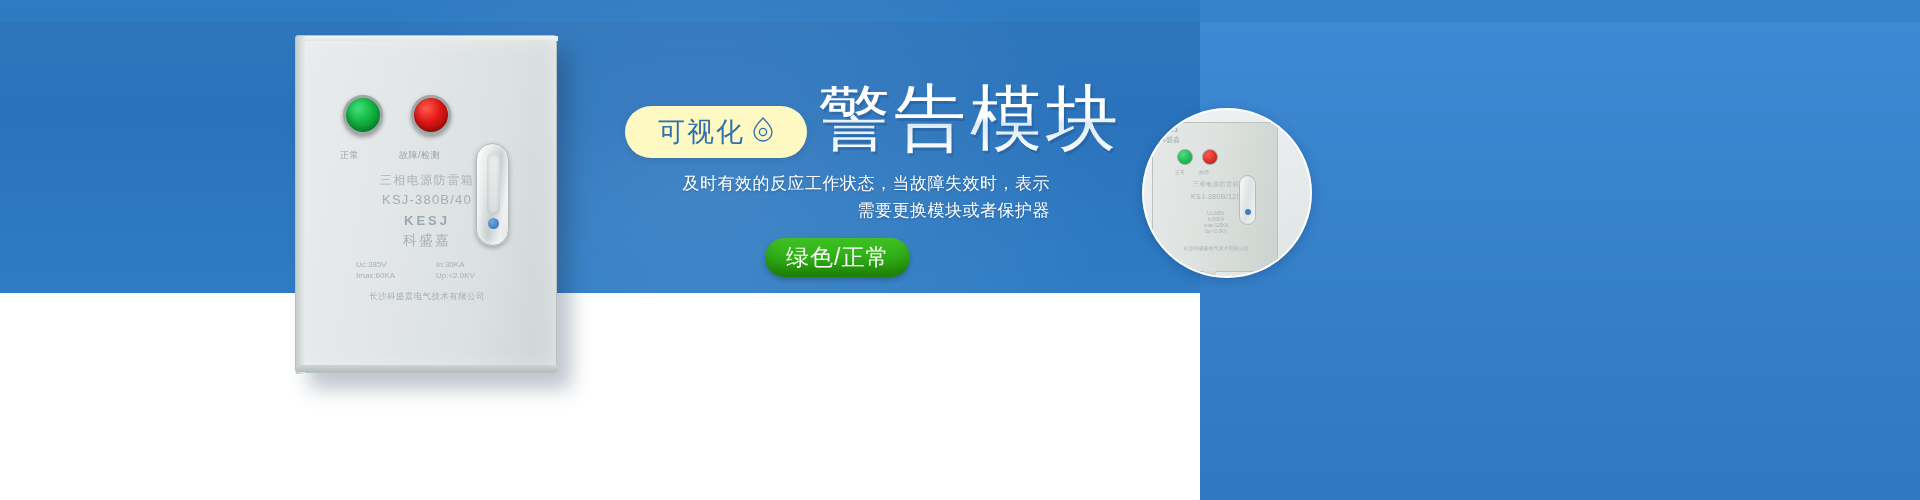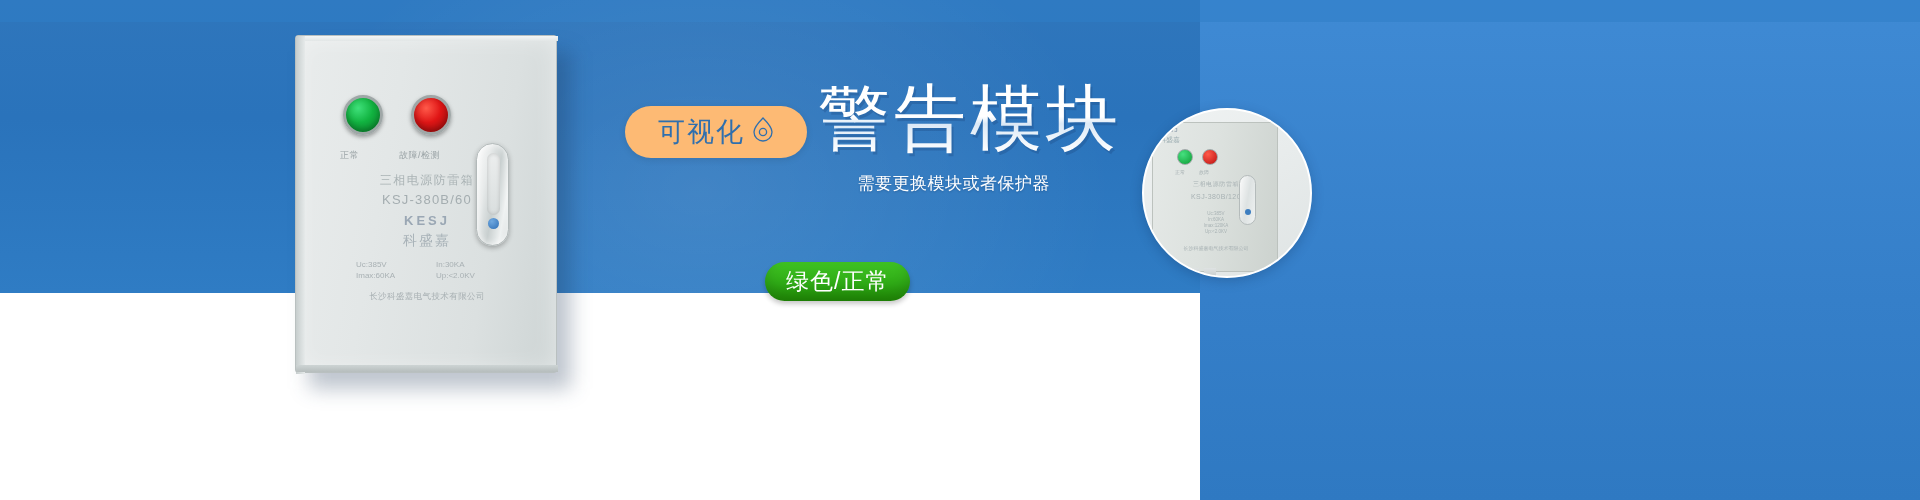--- a/index.html
+++ b/index.html
@@ -104,21 +104,21 @@
     box-shadow:inset 0 0 4px rgba(0,0,0,.18);
   }
   .handle-dot {
     position:absolute; left:11px; top:74px; width:11px; height:11px; border-radius:50%;
     background:radial-gradient(circle at 35% 30%, #6fa8e0, #2f6fb5);
   }
 
   
   .pill {
     position:absolute; left:625px; top:106px; width:182px; height:52px;
-    background:#fdba74; border-radius:26px;
+    background:#fef9c3; border-radius:26px;
     display:flex; align-items:center; justify-content:center; gap:7px;
     box-shadow:0 2px 7px rgba(0,0,0,.10);
   }
   .pill-text { font-size:27px; color:#2f6fae; letter-spacing:2px; line-height:1; }
   .pill-icon { display:block; }
 
   .headline {
     position:absolute; left:818px; top:82px;
     font-size:72px; font-weight:normal; letter-spacing:4px; line-height:1;
     background:linear-gradient(180deg,#ffffff 0%,#ffffff 48%,#dce9f6 58%,#ffffff 100%);
@@ -127,21 +127,21 @@
     filter:drop-shadow(2px 3px 0 rgba(25,70,125,.30));
     white-space:nowrap;
   }
 
   .subtitle {
     position:absolute; left:560px; top:170px; width:490px;
     text-align:right; color:#ffffff; font-size:17px; line-height:27px;
     letter-spacing:.5px; text-shadow:0 1px 2px rgba(20,55,100,.35);
   }
 
-  .badges { position:absolute; left:765px; top:262px; display:flex; gap:24px; }
+  .badges { position:absolute; left:765px; top:238px; display:flex; gap:24px; }
   .badge {
     padding:8px 21px; border-radius:21px; color:#fff;
     font-size:23px; letter-spacing:1px; line-height:1;
     box-shadow:0 3px 5px rgba(0,0,0,.22), inset 0 -9px 14px rgba(0,0,0,.16);
     white-space:nowrap;
   }
   .badge-green { background:linear-gradient(180deg,#3fc223 0%,#2fac16 55%,#229306 100%); }
   .badge-red   { background:linear-gradient(180deg,#e02121 0%,#cf1212 55%,#b00808 100%); }
 
   
@@ -197,21 +197,21 @@
       <div class="box-top-bevel"></div>
       <div class="box-edge-left"></div>
       <div class="box-edge-bottom"></div>
 
       <div class="lamp lamp-green"></div>
       <div class="lamp lamp-red"></div>
       <div class="lamp-label l1">正常</div>
       <div class="lamp-label l2">故障/检测</div>
 
       <div class="panel-text p-title">三相电源防雷箱</div>
-      <div class="panel-text p-model">KSJ-380B/60</div>
+      <div class="panel-text p-model">KSJ-380B/40</div>
       <div class="panel-text p-brand-en">KESJ</div>
       <div class="panel-text p-brand-cn">科盛嘉</div>
 
       <div class="panel-text p-specs">
         <div class="row">
           <span>Uc:385V</span>
           <span>In:30KA</span>
         </div>
         <div class="row">
           <span>Imax:60KA</span>
@@ -234,20 +234,21 @@
       <svg width="22" height="26" viewBox="0 0 22 26">
         <path d="M11 1 C17 7 20 11 20 15 A9 9 0 0 1 2 15 C2 11 5 7 11 1 Z" fill="none" stroke="#2f6fae" stroke-width="1.3"></path>
         <circle cx="11" cy="15" r="3.6" fill="none" stroke="#2f6fae" stroke-width="1.3"></circle>
       </svg>
     </span>
   </div>
 
   <div class="headline">警告模块</div>
 
   <div class="subtitle">
+    <div>及时有效的反应工作状态，当故障失效时，表示</div>
     <div>需要更换模块或者保护器</div>
   </div>
 
   <div class="badges">
     <div class="badge badge-green">绿色/正常</div>
   </div>
 
   <div class="circle">
     <div class="ci-box">
       <div class="ci-brand">KESJ</div>

